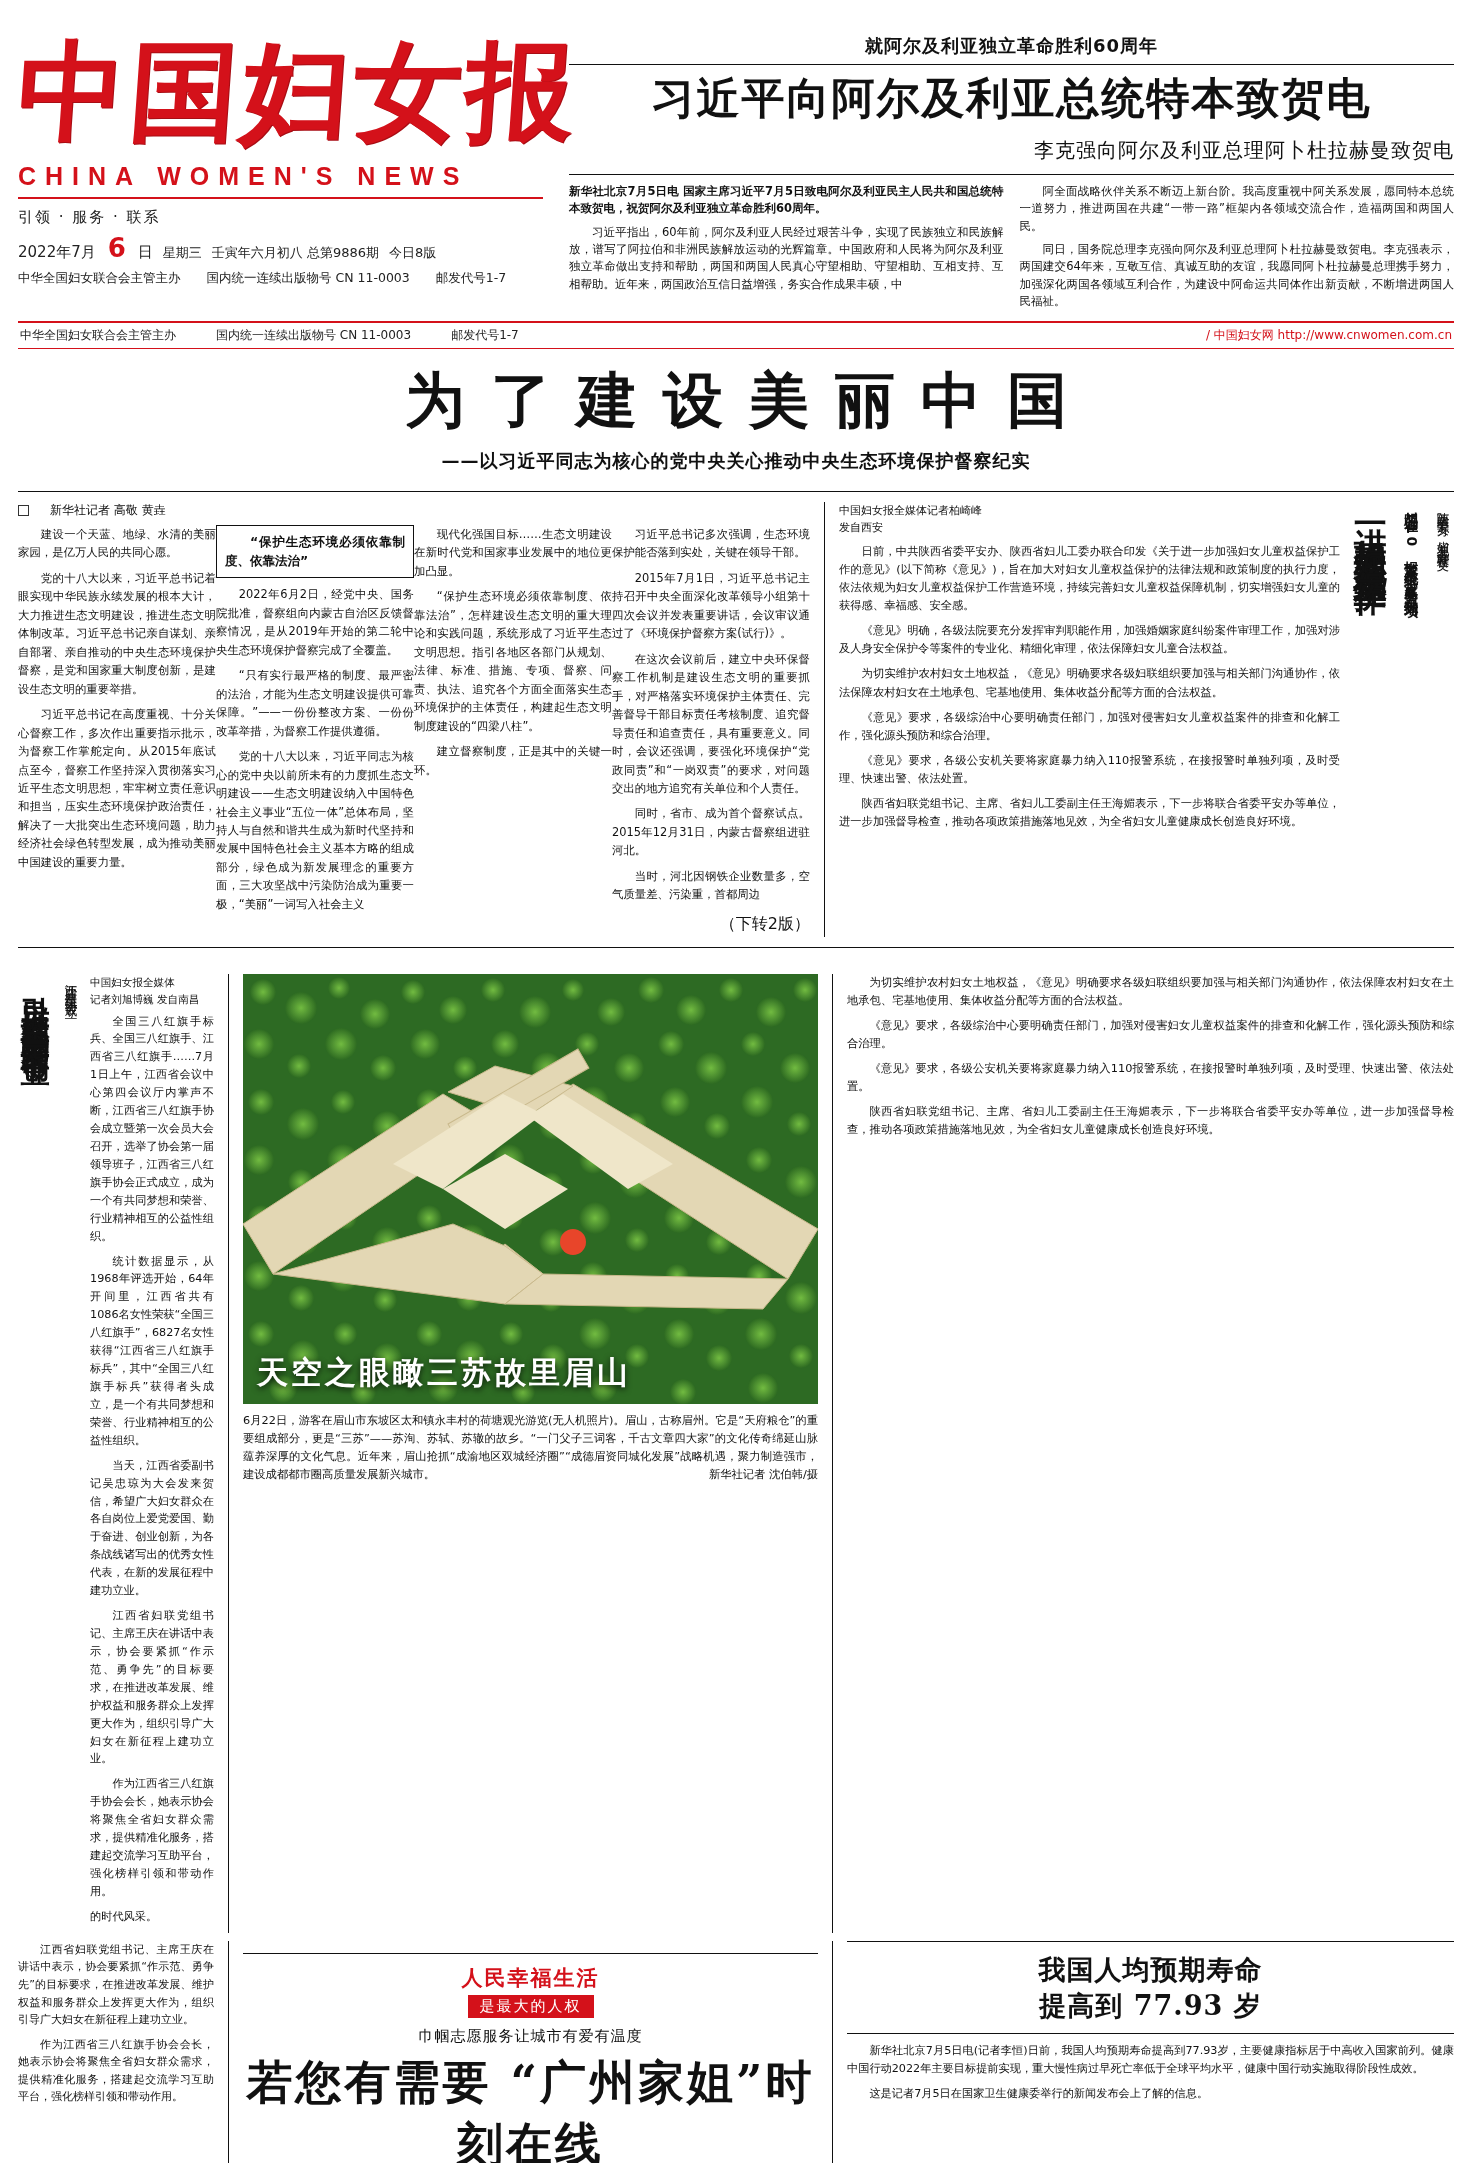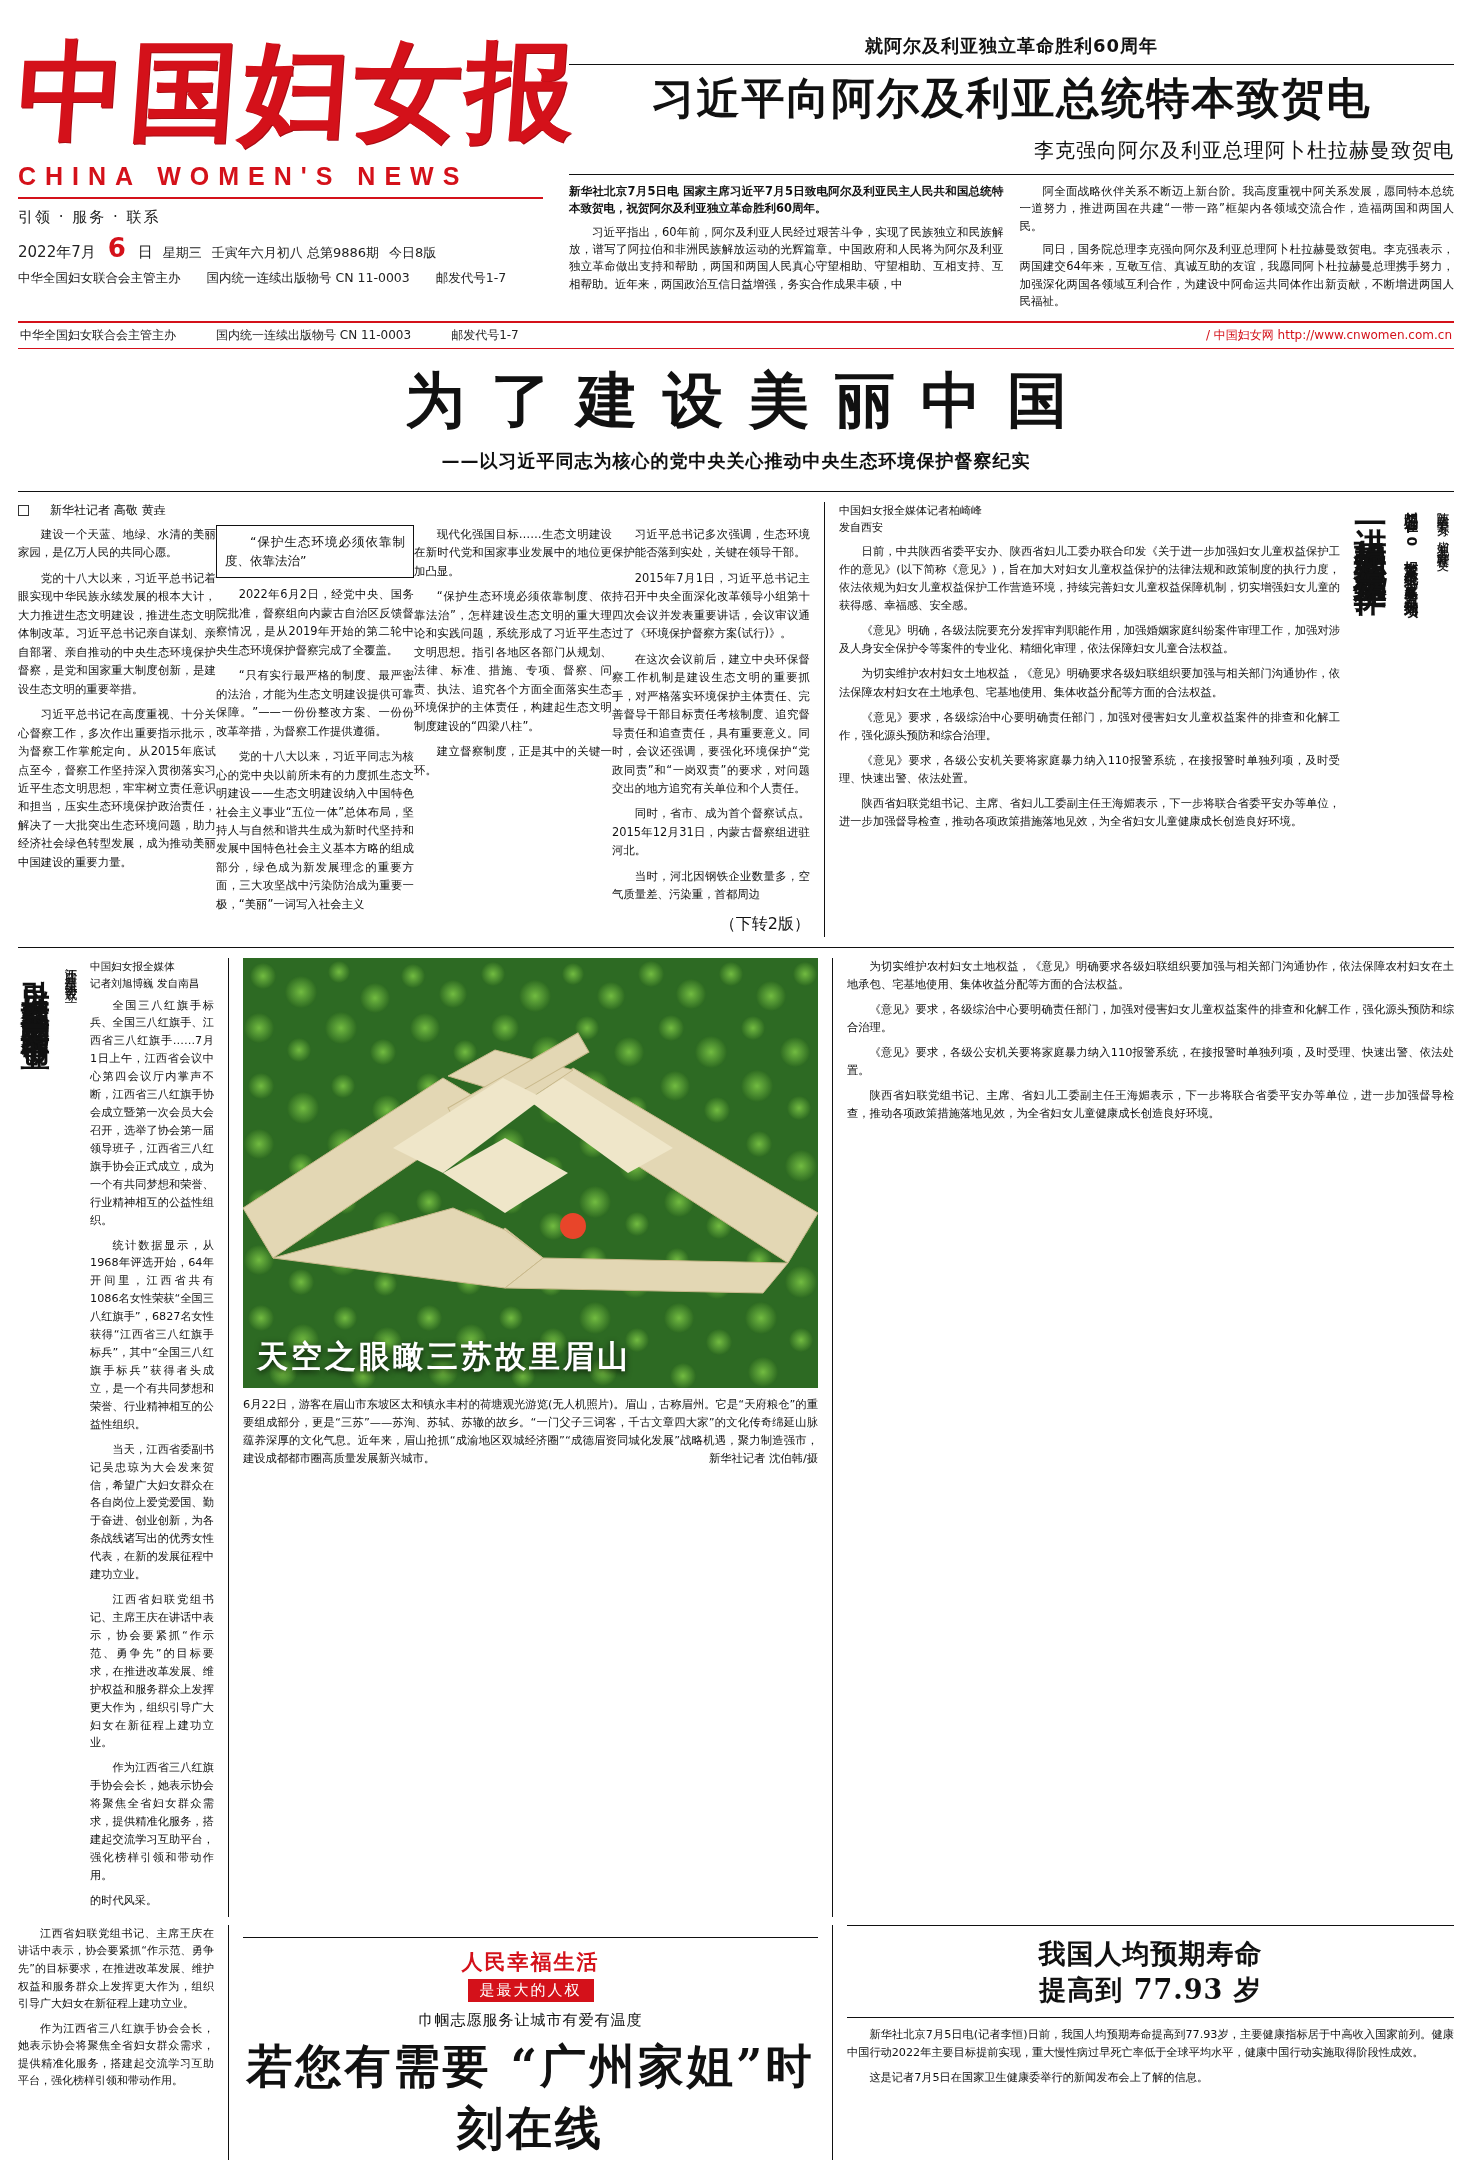--- a/index.html
+++ b/index.html
@@ -70,21 +70,21 @@
   .col{box-sizing:border-box;}
   .vsep{width:1px;background:#111;flex:0 0 1px;}
 
   .byline{display:flex;align-items:center;gap:21px;font-size:12px;margin-bottom:6px;}
   .sqbullet{width:9px;height:9px;border:1px solid #333;display:inline-block;}
 
   .artcols{display:flex;font-size:11.4px;line-height:1.62;text-align:justify;}
   .artcols > div{flex:1;}
   .artcols p{margin:0 0 7px;text-indent:2em;}
   .subhead{
-    font-weight:normal;border:1px solid #111;padding:7px 8px;margin:0 0 8px;
+    font-weight:bold;border:1px solid #111;padding:7px 8px;margin:0 0 8px;
     font-size:12.5px;line-height:1.5;text-indent:0;
   }
   .cont{text-align:right;font-size:16px;margin-top:2px;}
   .v-title{
     writing-mode:vertical-rl;font-family:"DejaVu Serif","Liberation Serif",serif;
     font-weight:bold;letter-spacing:6px;
   }
 
   
   .rt-wrap{display:flex;gap:10px;justify-content:flex-end;}
@@ -253,21 +253,21 @@
             <p>陕西省妇联党组书记、主席、省妇儿工委副主任王海媚表示，下一步将联合省委平安办等单位，进一步加强督导检查，推动各项政策措施落地见效，为全省妇女儿童健康成长创造良好环境。</p>
           </div>
         </div>
         <div class="v-title rt-title">进一步加强妇女儿童权益保护工作</div>
         <div class="rt-sub bold">明确在110报警系统中将『家庭暴力』单独列项</div>
         <div class="rt-kicker">陕西省委平安办、省妇儿工委办联合发文</div>
       </div>
     </div>
   </div>
 
-  <div class="grid" style="margin-top:10px;border-top:1px solid #111;padding-top:10px;">
+  <div class="grid" style="margin-top:10px;border-top:1px solid #111;padding-top:26px;">
 
     <div class="col" style="width:196px;flex:0 0 196px;">
       <div class="lt-wrap">
         <div class="v-title lt-title">引导广大妇女群众爱党爱国干事创业</div>
         <div class="lt-kicker">江西省三八红旗手协会成立</div>
         <div style="flex:1;">
           <div class="lt-body">
             <div style="font-size:10.6px;margin-bottom:5px;white-space:pre-line;">中国妇女报全媒体
 记者刘旭博巍  发自南昌</div>
             <p>全国三八红旗手标兵、全国三八红旗手、江西省三八红旗手……7月1日上午，江西省会议中心第四会议厅内掌声不断，江西省三八红旗手协会成立暨第一次会员大会召开，选举了协会第一届领导班子，江西省三八红旗手协会正式成立，成为一个有共同梦想和荣誉、行业精神相互的公益性组织。</p>

